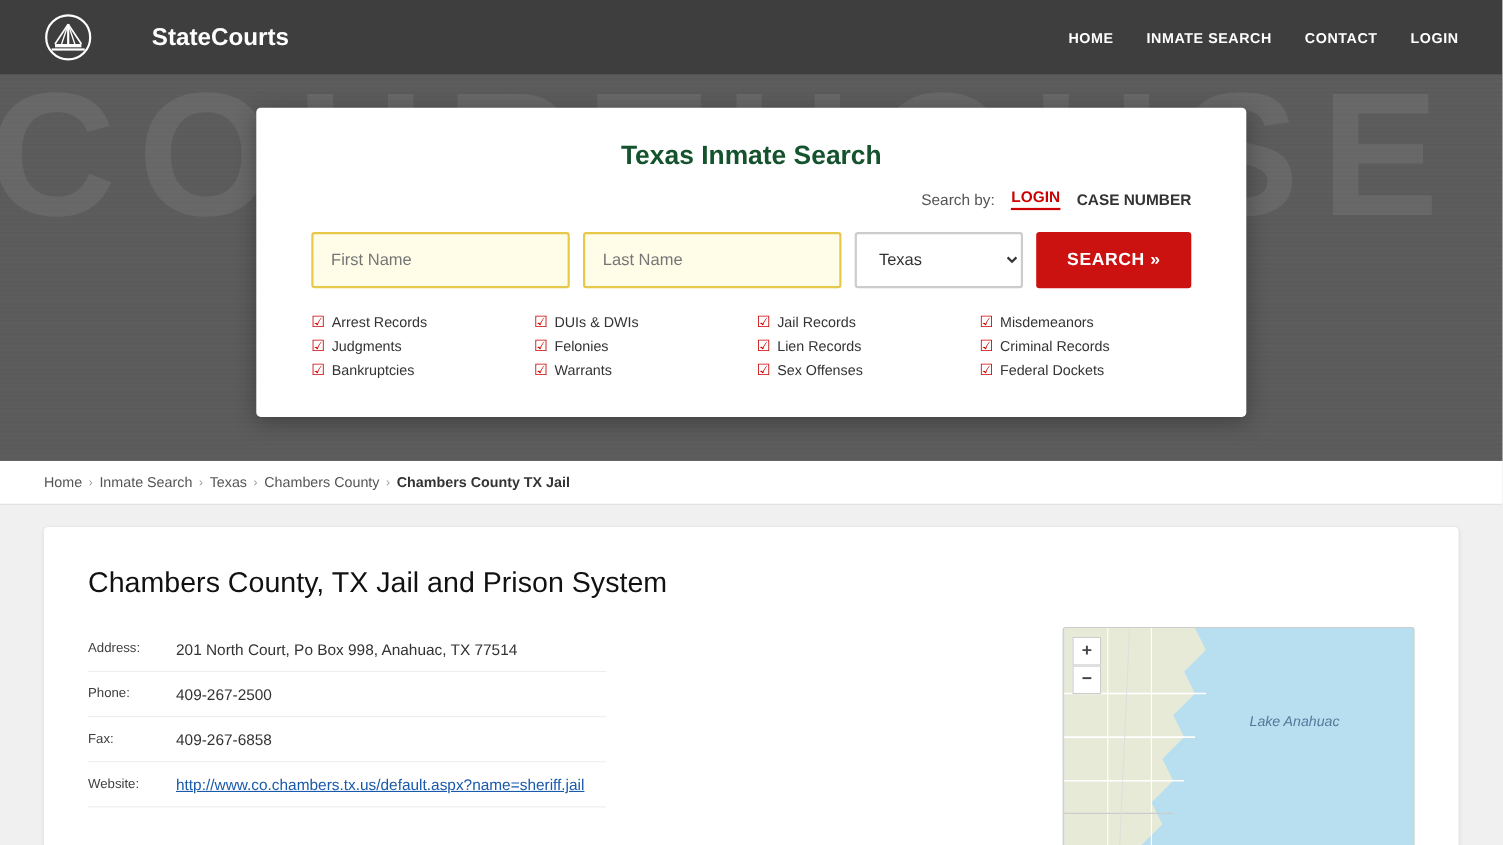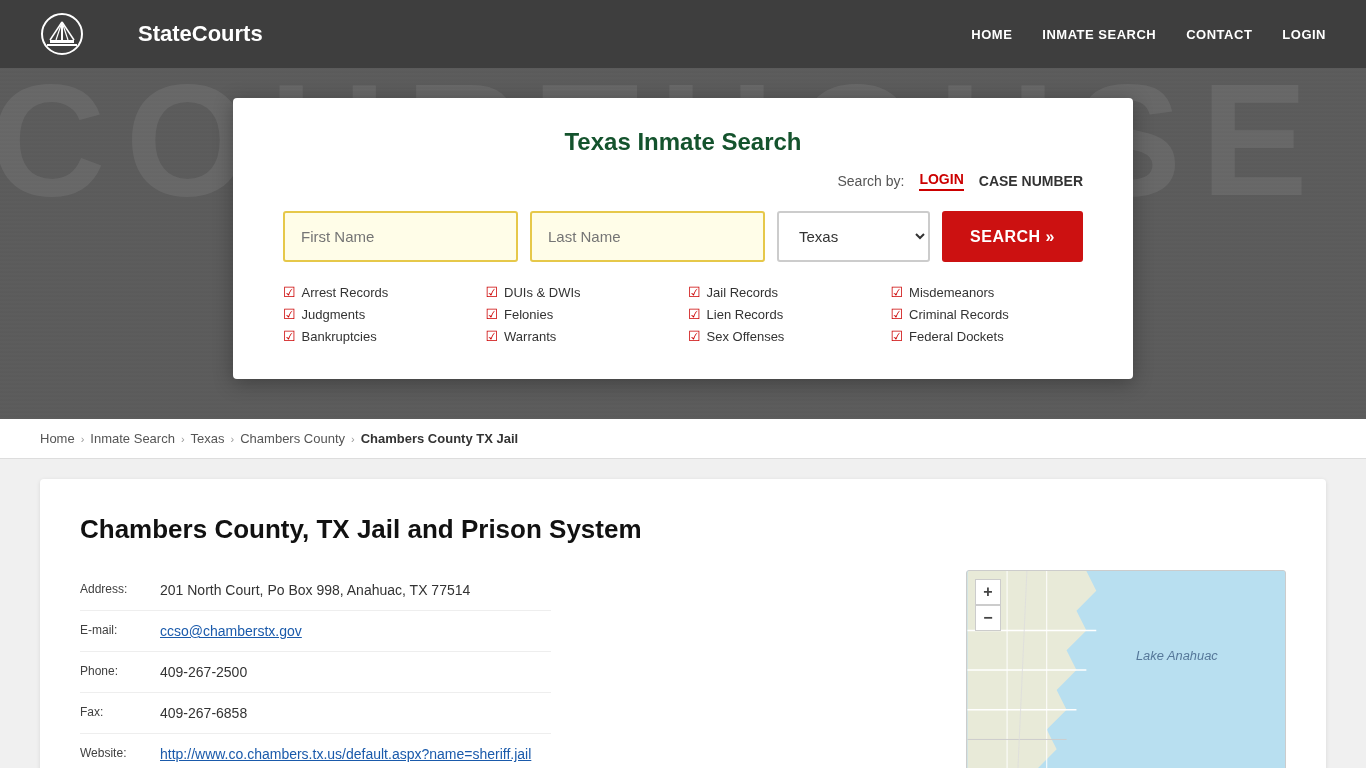--- a/index.html
+++ b/index.html
@@ -208,21 +208,21 @@
       padding: 20px 40px 40px;
     }
     .content-card {
       background: #fff;
       border-radius: 4px;
       padding: 35px 40px;
       box-shadow: 0 1px 4px rgba(0,0,0,0.1);
     }
     .content-title {
       font-size: 26px;
-      font-weight: bold;
+      font-weight: normal;
       color: #111;
       margin-bottom: 25px;
     }
     .info-table {
       width: 55%;
       border-collapse: collapse;
     }
     .info-row {
       border-bottom: 1px solid #eee;
     }
@@ -410,26 +410,20 @@
     <h2 class="content-title">Chambers County, TX Jail and Prison System</h2>
     <div class="content-layout">
       <div class="content-left">
         <table class="info-table">
           <tbody>
               <tr class="info-row">
             <td class="info-label">Address:</td>
             <td class="info-value">201 North Court, Po Box 998, Anahuac, TX 77514</td>
           </tr>
           <tr class="info-row">
-            <td class="info-label">E-mail:</td>
-            <td class="info-value">
-              <a class="info-link" href="#">ccso@chamberstx.gov</a>
-            </td>
-          </tr>
-          <tr class="info-row">
             <td class="info-label">Phone:</td>
             <td class="info-value">409-267-2500</td>
           </tr>
           <tr class="info-row">
             <td class="info-label">Fax:</td>
             <td class="info-value">409-267-6858</td>
           </tr>
           <tr class="info-row">
             <td class="info-label">Website:</td>
             <td class="info-value">

